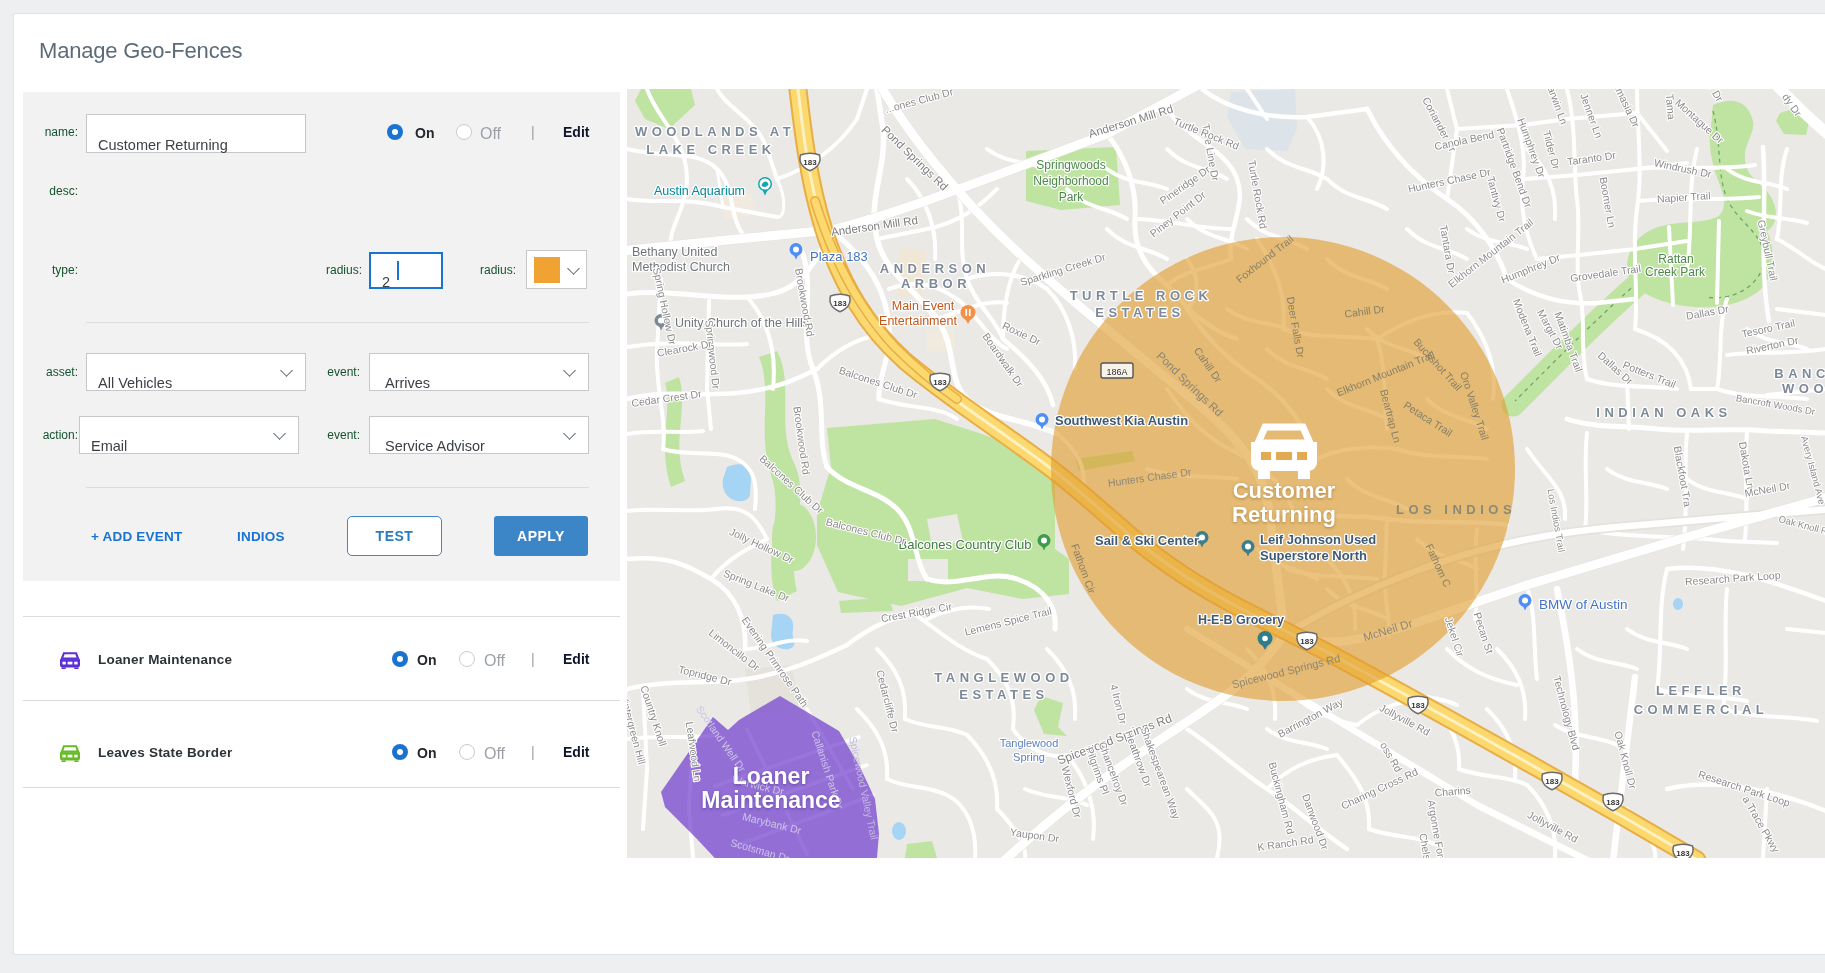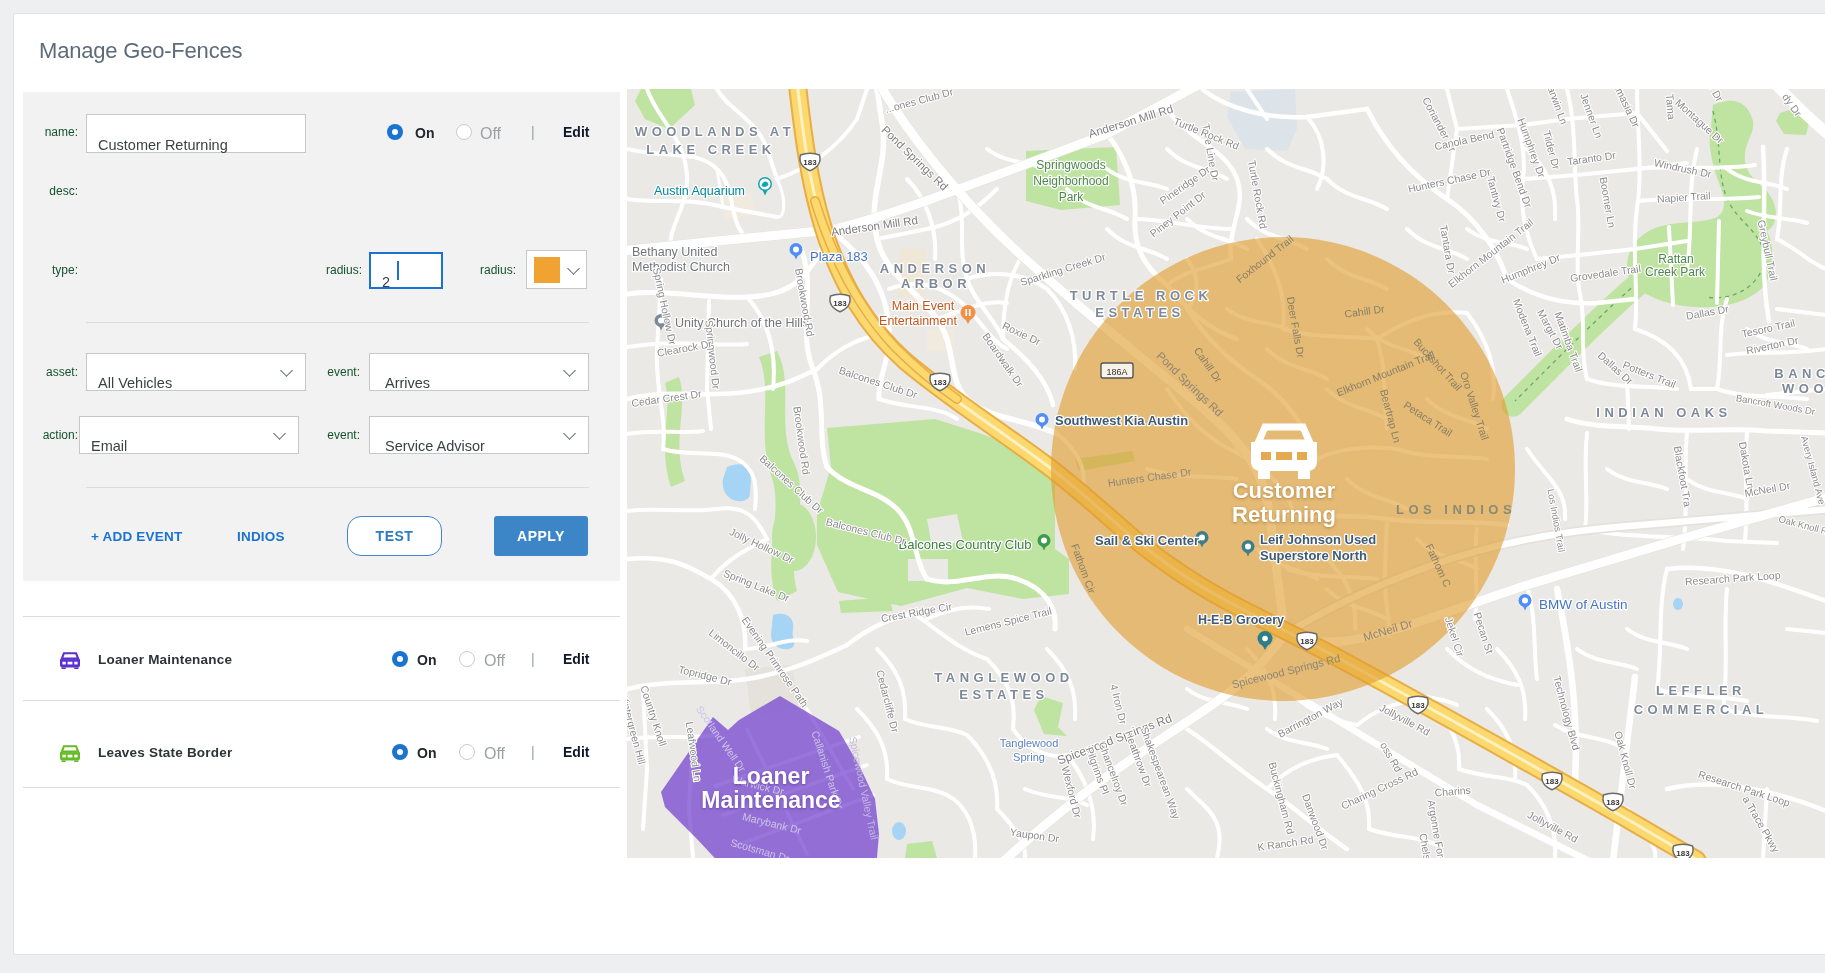--- a/index.html
+++ b/index.html
@@ -57,21 +57,21 @@
         <i class="chev" style="right:14px;top:12px"></i>
       </div>
   <div class="lab" style="left:270px;top:336px;width:67px">event:</div>
   <div class="inp" style="left:346px;top:324px;width:220px;height:38px">
         <span style="left:15px">Service Advisor</span>
         <i class="chev" style="right:14px;top:12px"></i>
       </div>
   <div class="hr" style="left:63px;top:395px;width:503px"></div>
   <div class="linkbtn" style="left:68px;top:437px">+ ADD EVENT</div>
   <div class="linkbtn" style="left:214px;top:437px">INDIOS</div>
-  <div style="position:absolute;left:324px;top:424px;width:95px;height:40px;border:1px solid #4285c8;border-radius:14px;background:#fff;text-align:center;line-height:38px;font-size:14px;font-weight:bold;color:#2b7cc0;letter-spacing:0.5px">TEST</div>
+  <div style="position:absolute;left:324px;top:424px;width:95px;height:40px;border:1px solid #4285c8;border-radius:5px;background:#fff;text-align:center;line-height:38px;font-size:14px;font-weight:bold;color:#2b7cc0;letter-spacing:0.5px">TEST</div>
   <div style="position:absolute;left:471px;top:424px;width:94px;height:40px;border-radius:3px;background:#3c86c8;text-align:center;line-height:40px;font-size:14px;font-weight:bold;color:#fff;letter-spacing:0.5px">APPLY</div>
   <span class="ron" style="left:364px;top:32px"></span>
       <div class="ont" style="left:392px;top:33px">On</div>
   <span class="roff" style="left:433px;top:32px"></span>
       <div class="offt" style="left:457px;top:33px">Off</div>
   <div class="sep" style="left:508px;top:32px">|</div>
   <div class="edit" style="left:540px;top:32px">Edit</div>
 </div>
 <div class="hr" style="left:9px;top:602px;width:597px"></div>
 <div class="hr" style="left:9px;top:686px;width:597px"></div>

